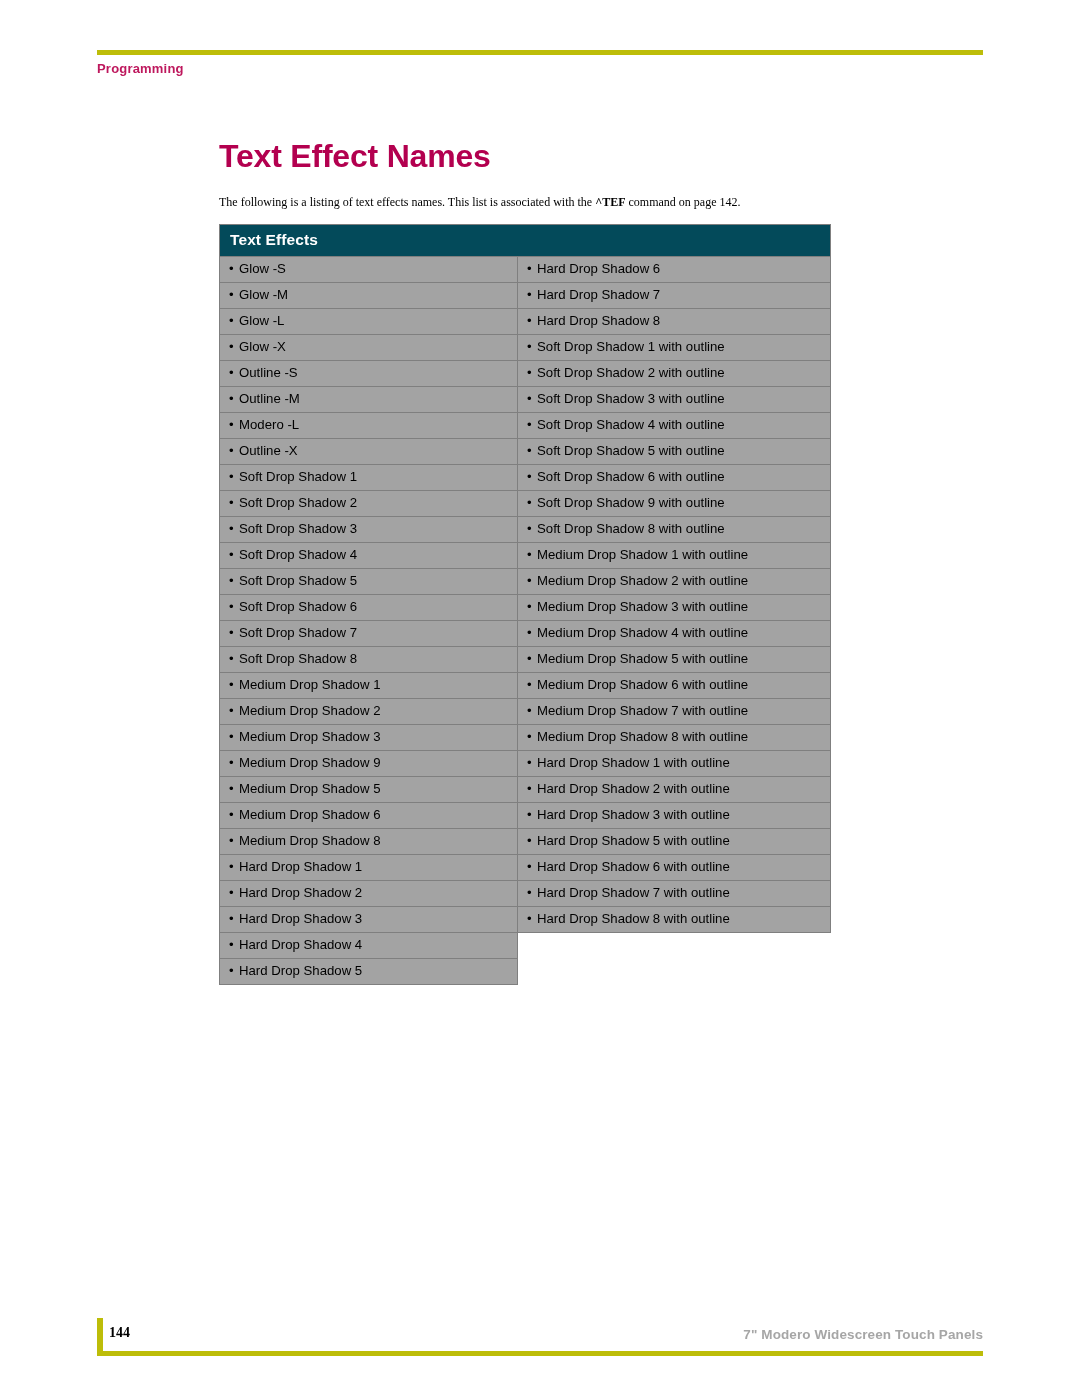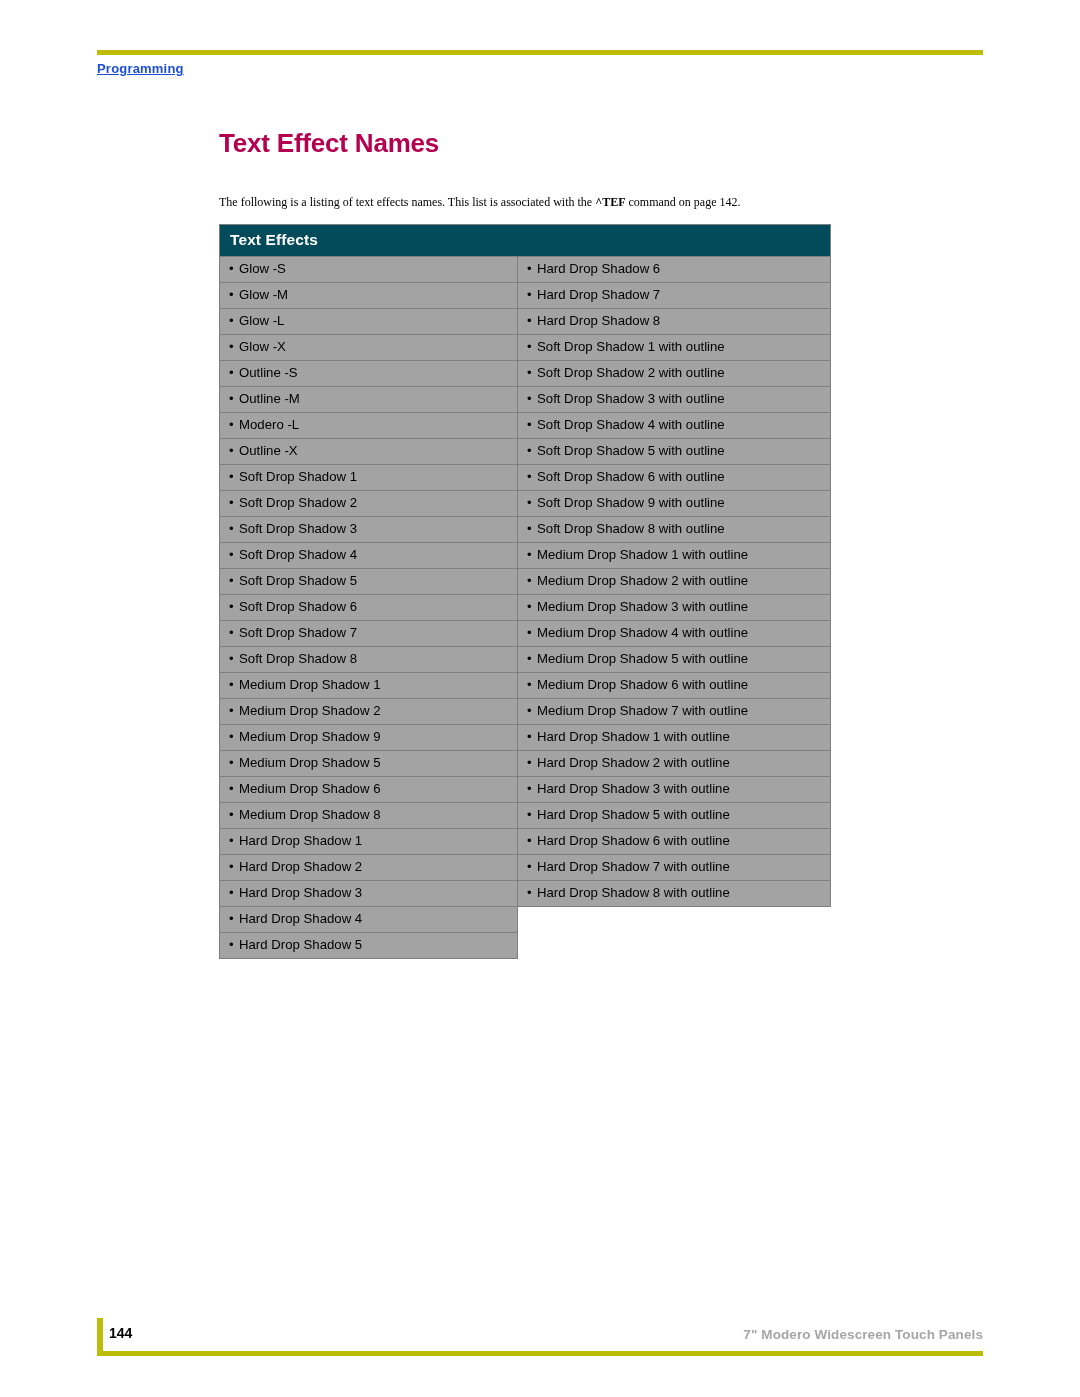--- a/index.html
+++ b/index.html
@@ -25,32 +25,31 @@
   }
   #header-rule {
     width: 100%;
     height: 5px;
     background: #bdbd09;
   }
   #header-label {
     margin-top: 6px;
     font-size: 13px;
     font-weight: bold;
-    color: #1d4ed8;
+    color: #be185d;
     letter-spacing: 0.2px;
     font-family: "Liberation Sans", sans-serif;
-    text-decoration: underline;
   }
 
   
   #section-title {
     position: absolute;
     left: 219px;
-    top: 111px;
-    font-size: 26px;
+    top: 117px;
+    font-size: 32px;
     font-weight: bold;
     color: #b3004f;
     font-family: "Liberation Sans", sans-serif;
     letter-spacing: -0.2px;
   }
 
   
   #intro-paragraph {
     position: absolute;
     left: 219px;
@@ -138,21 +137,21 @@
     height: 5px;
     background: #bdbd09;
   }
   #footer-page-number {
     position: absolute;
     left: 12px;
     top: 7px;
     font-size: 14px;
     font-weight: bold;
     color: #000000;
-    font-family: Liberation Sans, sans-serif;
+    font-family: Liberation Serif, serif;
   }
   #footer-doc-title {
     position: absolute;
     right: 0;
     top: 9px;
     font-size: 13.5px;
     font-weight: bold;
     color: #a6a6a6;
     font-family: "Liberation Sans", sans-serif;
     letter-spacing: 0.1px;
@@ -248,20 +247,24 @@
         </tr>
         <tr>
           <td><span class="bullet">•</span><span>Medium Drop Shadow 1</span></td>
           <td><span class="bullet">•</span><span>Medium Drop Shadow 6 with outline</span></td>
         </tr>
         <tr>
           <td><span class="bullet">•</span><span>Medium Drop Shadow 2</span></td>
           <td><span class="bullet">•</span><span>Medium Drop Shadow 7 with outline</span></td>
         </tr>
         <tr>
+          <td><span class="bullet">•</span><span>Medium Drop Shadow 3</span></td>
+          <td><span class="bullet">•</span><span>Medium Drop Shadow 8 with outline</span></td>
+        </tr>
+        <tr>
           <td><span class="bullet">•</span><span>Medium Drop Shadow 9</span></td>
           <td><span class="bullet">•</span><span>Hard Drop Shadow 1 with outline</span></td>
         </tr>
         <tr>
           <td><span class="bullet">•</span><span>Medium Drop Shadow 5</span></td>
           <td><span class="bullet">•</span><span>Hard Drop Shadow 2 with outline</span></td>
         </tr>
         <tr>
           <td><span class="bullet">•</span><span>Medium Drop Shadow 6</span></td>
           <td><span class="bullet">•</span><span>Hard Drop Shadow 3 with outline</span></td>

